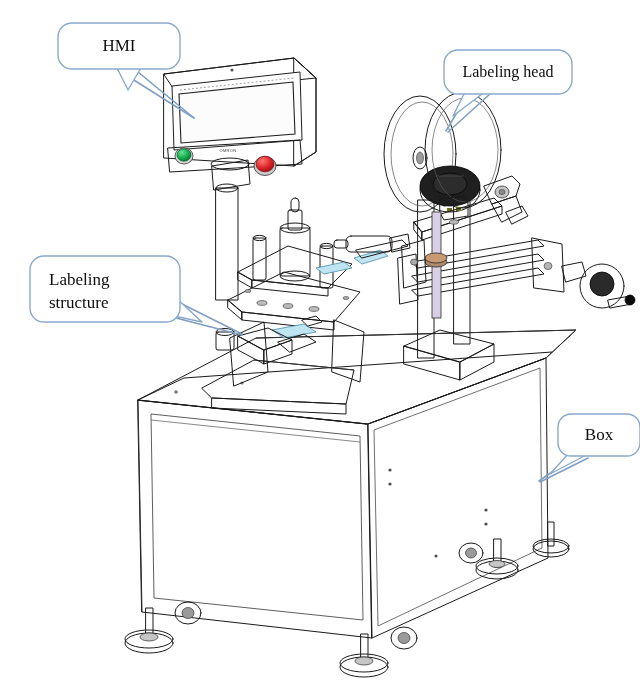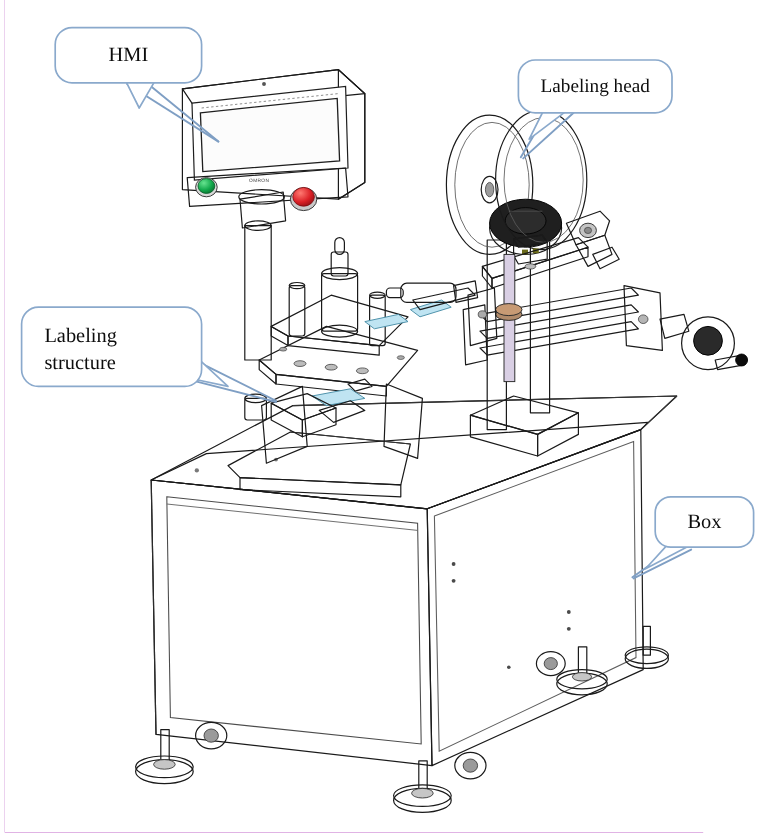--- a/index.html
+++ b/index.html
@@ -9,24 +9,24 @@
   }
   body {
     width: 640px;
     height: 694px;
     position: relative;
     overflow: hidden;
     font-family: "Liberation Serif", serif;
   }
   #stage {
     position: absolute;
-    left: 4px; top: 0;
+    left: 16px; top: 0;
     width: 582px;
     height: 694px;
-    background: #a21caf;
+    background: #c2410c;
   }
   #stage svg {
     display: block;
   }
   .callout-text {
     font-family: "Liberation Serif", serif;
     font-size: 17px;
     fill: #0d0d0d;
     dominant-baseline: middle;
   }

